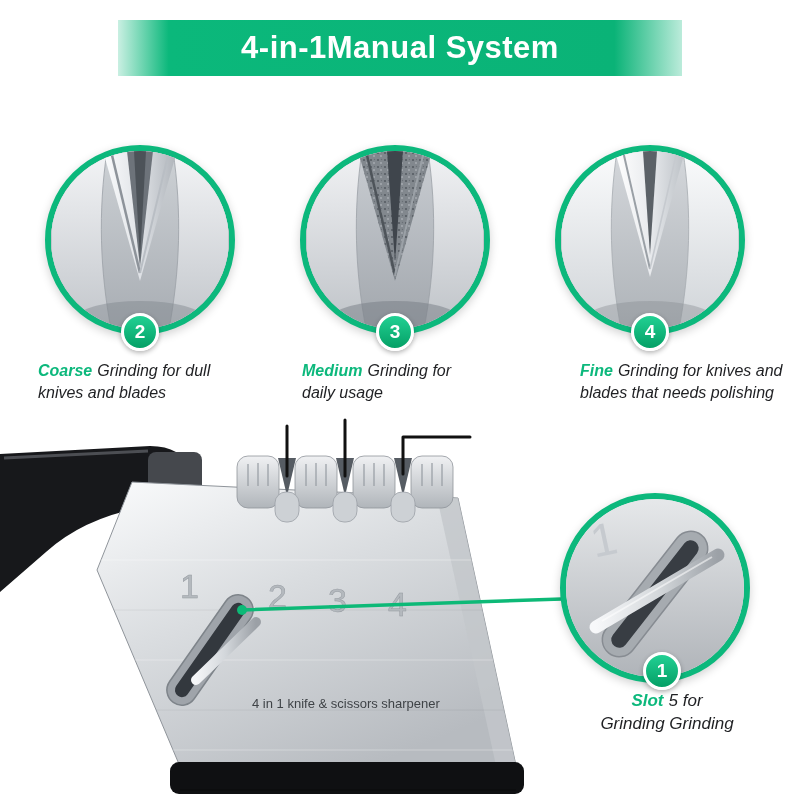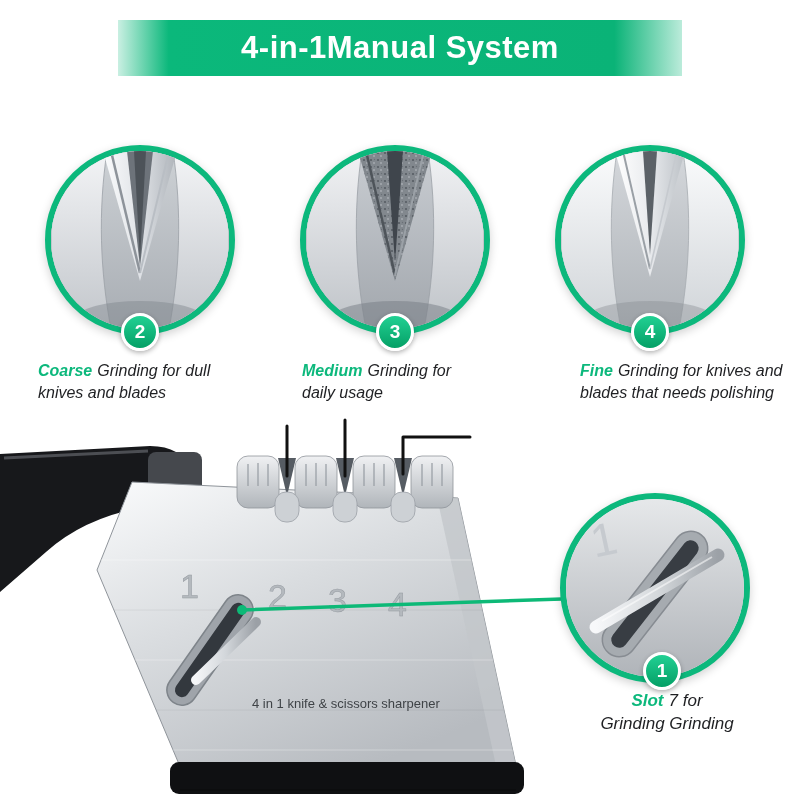--- a/index.html
+++ b/index.html
@@ -277,17 +277,17 @@
 
   <div class="label" style="left:302px; top:360px; width:180px;">
     <span class="hl">Medium</span><span>Grinding for daily usage</span>
   </div>
 
   <div class="label" style="left:580px; top:360px; width:208px;">
     <span class="hl">Fine</span><span>Grinding for knives and blades that needs polishing</span>
   </div>
 
   <div class="label slot-label" style="left:578px; top:690px; width:178px;">
-    <span class="hl">Slot</span><span>7 for</span><br>
+    <span class="hl">Slot</span><span>5 for</span><br>
     <span>Grinding Grinding</span>
   </div>
 
 </div>
 
 </body></html>

